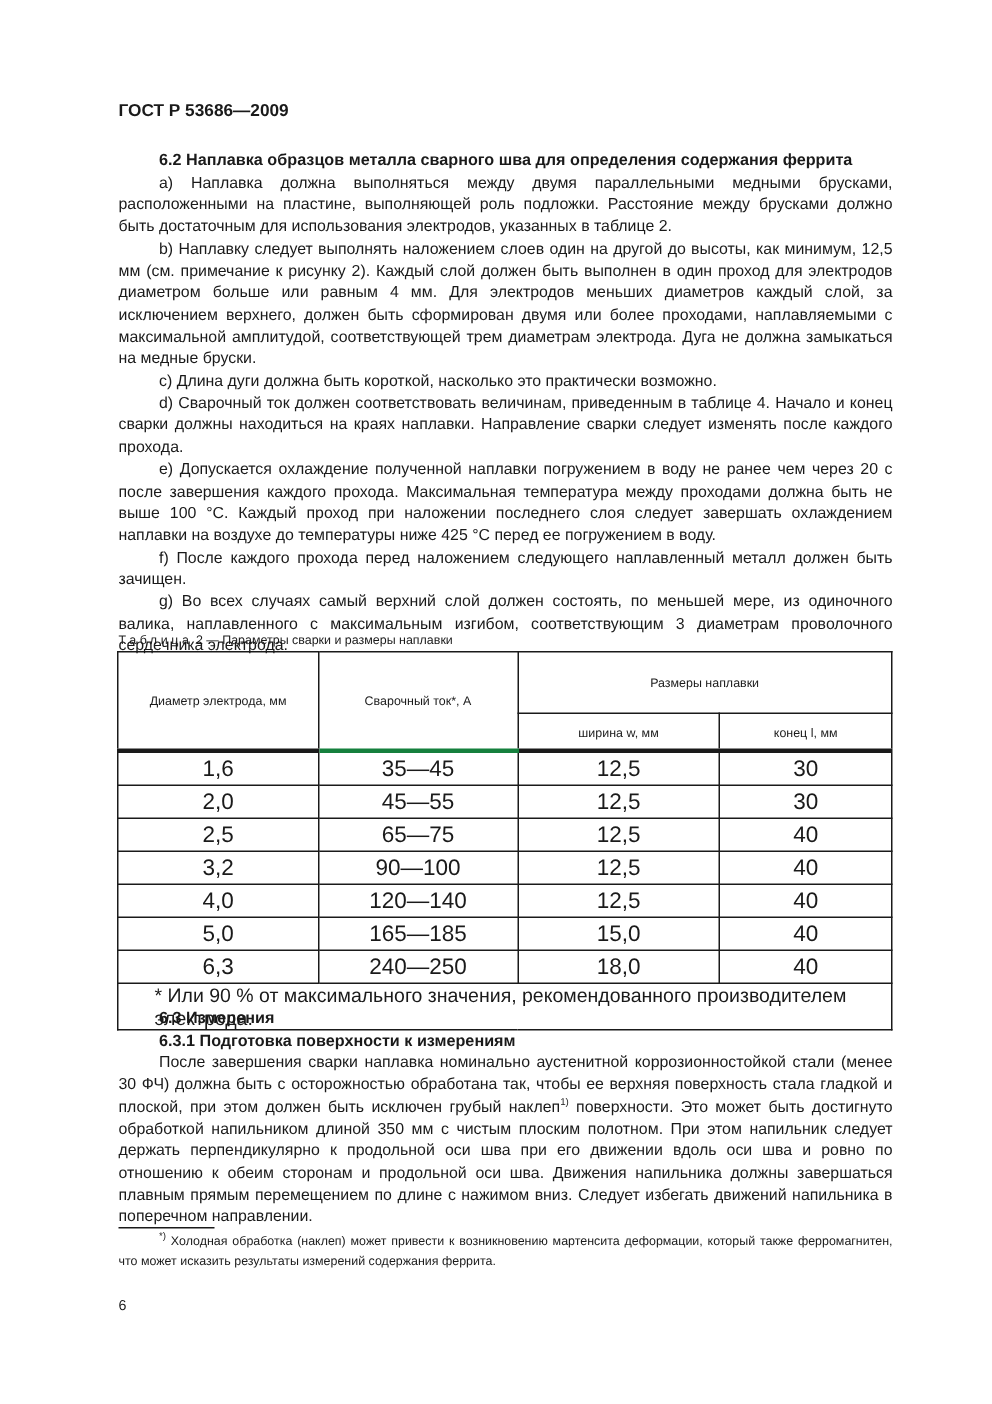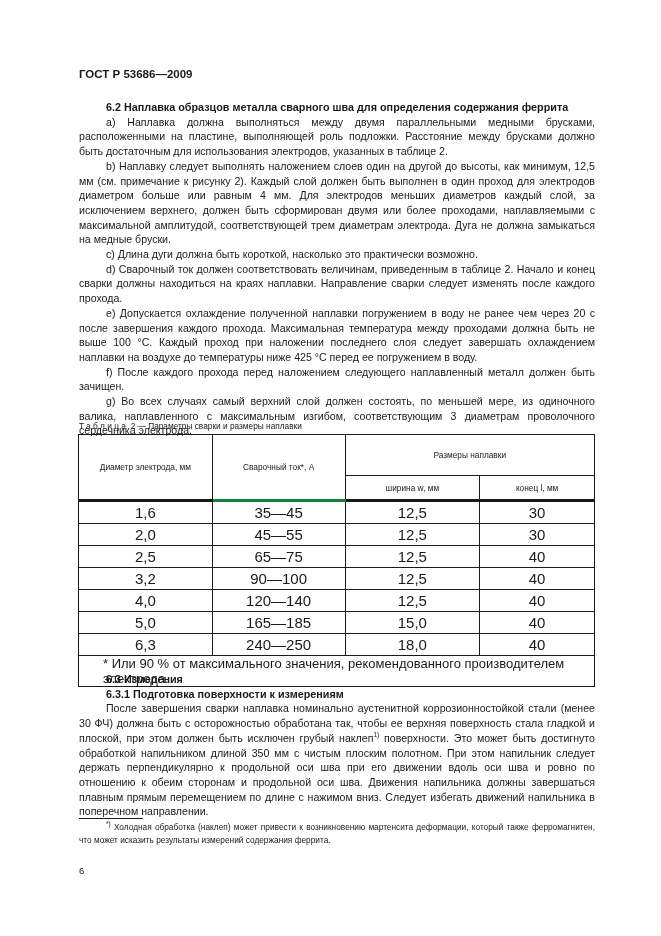--- a/index.html
+++ b/index.html
@@ -32,21 +32,21 @@
 
 <div class="page">
 
   <div class="header-title">ГОСТ Р 53686—2009</div>
 
   <div class="body sec1">
     <h3>6.2  Наплавка образцов металла сварного шва для определения содержания феррита</h3>
     <p>a)  Наплавка должна выполняться между двумя параллельными медными брусками, расположенными на пластине, выполняющей роль подложки. Расстояние между брусками должно быть достаточным для использования электродов, указанных в таблице 2.</p>
     <p>b)  Наплавку следует выполнять наложением слоев один на другой до высоты, как минимум, 12,5 мм (см. примечание к рисунку 2). Каждый слой должен быть выполнен в один проход для электродов диаметром больше или равным 4 мм. Для электродов меньших диаметров каждый слой, за исключением верхнего, должен быть сформирован двумя или более проходами, наплавляемыми с максимальной амплитудой, соответствующей трем диаметрам электрода. Дуга не должна замыкаться на медные бруски.</p>
     <p>c)  Длина дуги должна быть короткой, насколько это практически возможно.</p>
-    <p>d)  Сварочный ток должен соответствовать величинам, приведенным в таблице 2. Начало и конец сварки должны находиться на краях наплавки. Направление сварки следует изменять после каждого прохода.</p>
+    <p>d)  Сварочный ток должен соответствовать величинам, приведенным в таблице 4. Начало и конец сварки должны находиться на краях наплавки. Направление сварки следует изменять после каждого прохода.</p>
     <p>e)  Допускается охлаждение полученной наплавки погружением в воду не ранее чем через 20 с после завершения каждого прохода. Максимальная температура между проходами должна быть не выше 100 °С. Каждый проход при наложении последнего слоя следует завершать охлаждением наплавки на воздухе до температуры ниже 425 °С перед ее погружением в воду.</p>
     <p>f)  После каждого прохода перед наложением следующего наплавленный металл должен быть зачищен.</p>
     <p>g)  Во всех случаях самый верхний слой должен состоять, по меньшей мере, из одиночного валика, наплавленного с максимальным изгибом, соответствующим 3 диаметрам проволочного сердечника электрода.</p>
   </div>
 
   <div class="table-caption">
     <span class="spaced">Таблица</span><span> 2 — Параметры сварки и размеры наплавки</span>
   </div>
 
   <table class="t">

